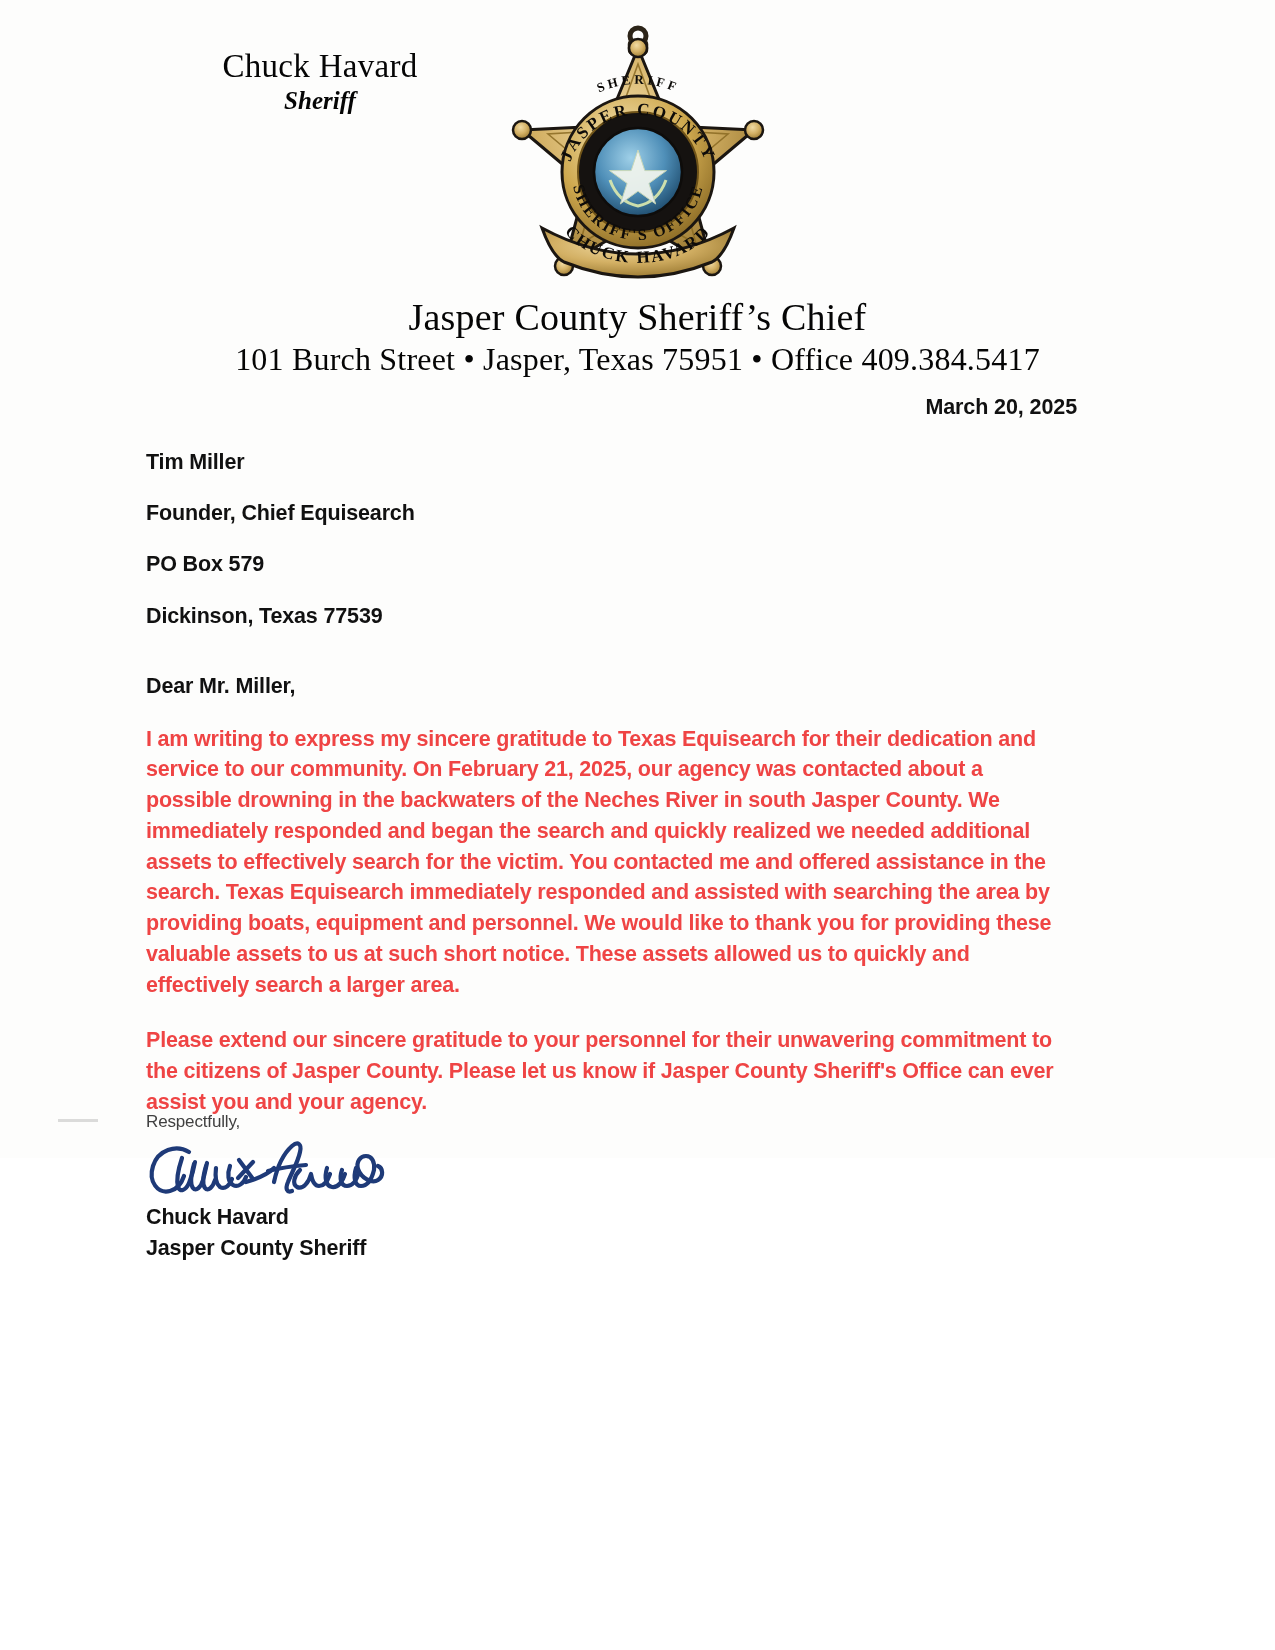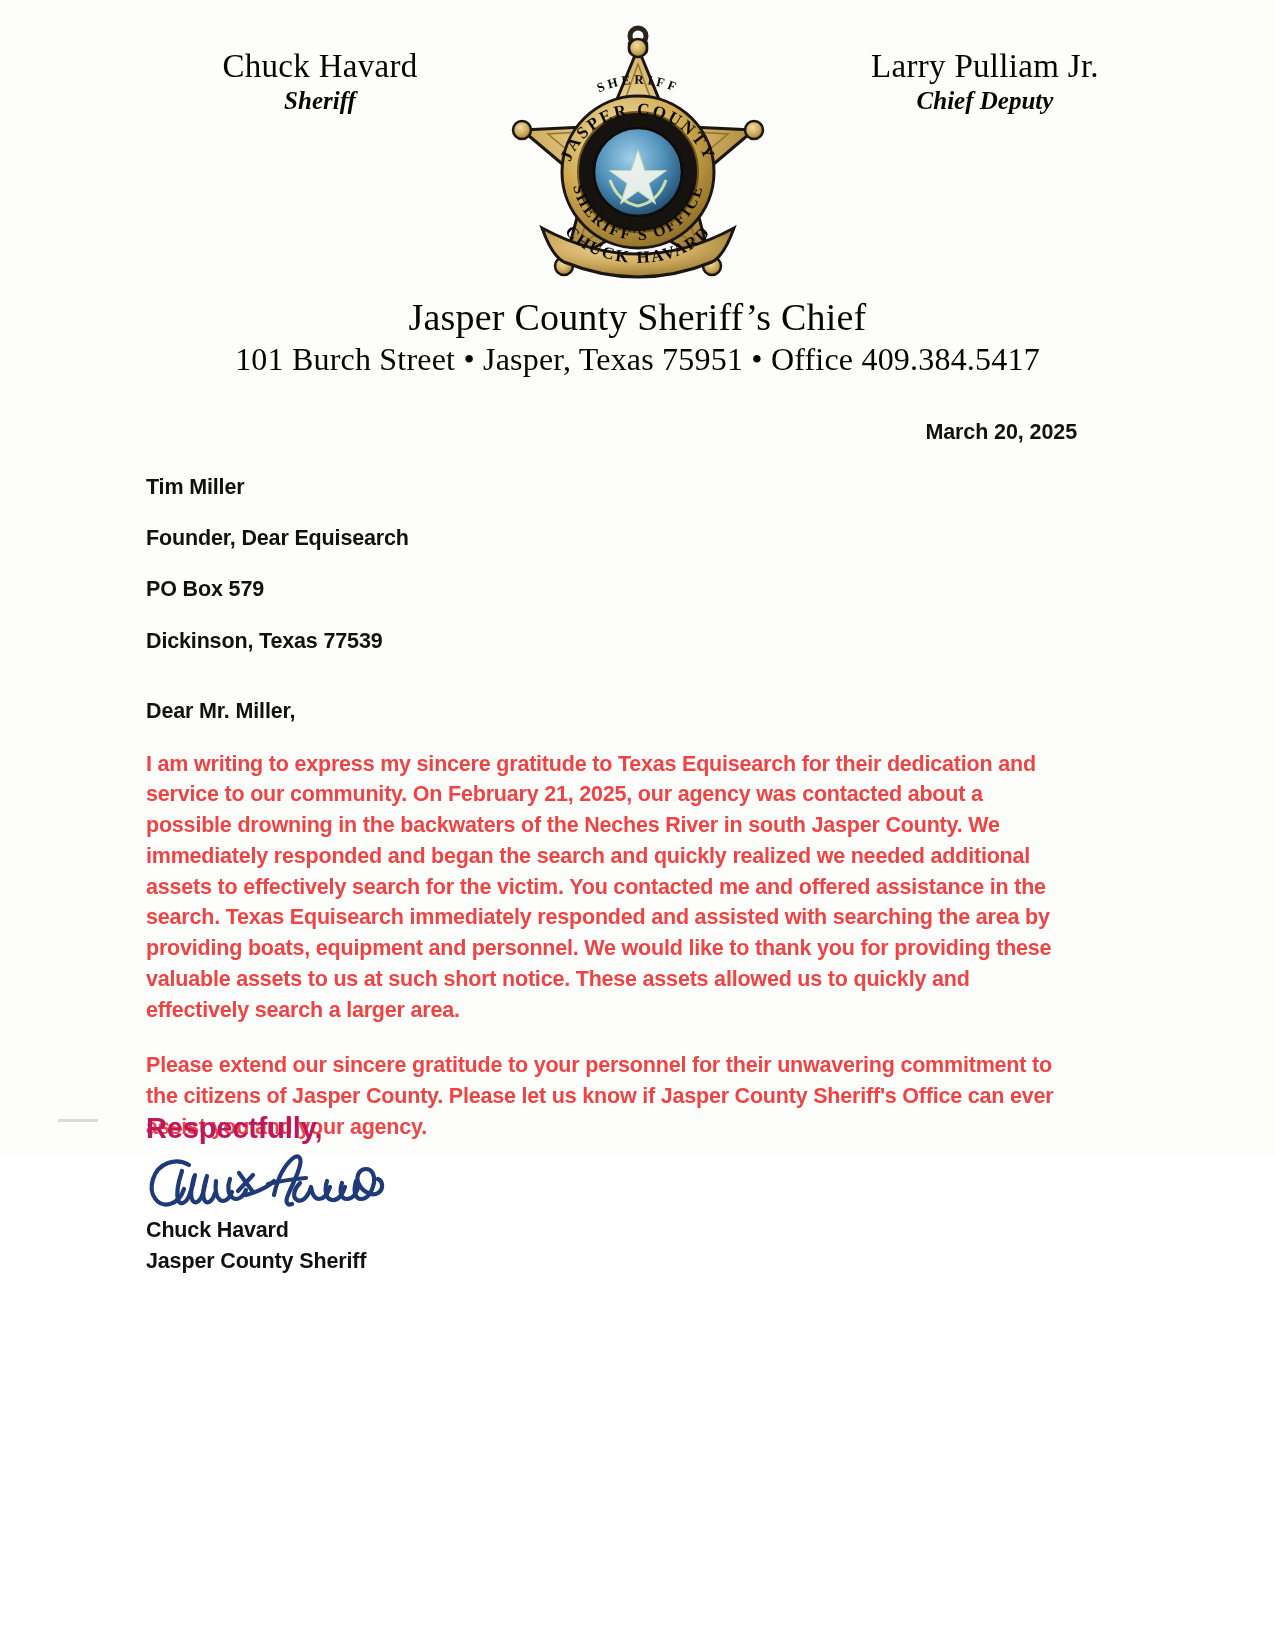--- a/index.html
+++ b/index.html
@@ -89,21 +89,20 @@
     left: 146px;
     width: 935px;
   }
   .date-line {
     text-align: right;
     font-size: 21.5px;
     font-weight: bold;
     letter-spacing: -0.1px;
     color: #111;
     padding-right: 4px;
-    margin-top: 25px;
   }
   .recipient {
     margin-top: 27px;
     font-size: 21.5px;
     font-weight: bold;
     line-height: 1.45;
     letter-spacing: -0.15px;
     color: #111;
   }
   .recipient div { white-space: nowrap; margin-top: 20px; }
@@ -125,24 +124,24 @@
   }
 
   
   .sign-area {
     position: absolute;
     top: 1112px;
     left: 146px;
     width: 600px;
   }
   .closing {
-    font-size: 29px;
-    font-weight: bold;
+    font-size: 17px;
+    font-weight: normal;
     letter-spacing: -0.15px;
-    color: #be185d;
+    color: #404040;
   }
   .signature-img {
     margin: 6px 0 2px -4px;
     height: 62px;
     width: 260px;
   }
   .signature-img svg { display: block; }
   .signer {
     font-size: 21.5px;
     font-weight: bold;
@@ -167,24 +166,20 @@
 
 <div class="page">
 
   <div class="letterhead">
 
     <div class="officer left">
       <div class="name">Chuck Havard</div>
       <div class="title">Sheriff</div>
     </div>
 
-    <div class="officer right">
-      <div class="name">Larry Pulliam Jr.</div>
-      <div class="title">Chief Deputy</div>
-    </div>
 
     <div class="badge-wrap">
       <svg viewBox="0 0 280 270" width="280" height="270" aria-hidden="true">
         <defs>
           <radialGradient id="gGold" cx="42%" cy="35%" r="75%">
             <stop offset="0%" stop-color="#f1dba4"></stop>
             <stop offset="48%" stop-color="#d3b064"></stop>
             <stop offset="100%" stop-color="#8e6d26"></stop>
           </radialGradient>
           <radialGradient id="gRing" cx="40%" cy="32%" r="78%">
@@ -265,21 +260,21 @@
       <div class="org-addr">101 Burch Street • Jasper, Texas 75951 • Office 409.384.5417</div>
     </div>
   </div>
 
   <div class="body-area">
 
     <div class="date-line">March 20, 2025</div>
 
     <div class="recipient">
       <div>Tim Miller</div>
-      <div>Founder, Dear Equisearch</div>
+      <div>Founder, Chief Equisearch</div>
       <div>PO Box 579</div>
       <div>Dickinson, Texas 77539</div>
     </div>
 
     <div class="salutation">Dear Mr. Miller,</div>
 
     <p class="para">I am writing to express my sincere gratitude to Texas Equisearch for their dedication and service to our community. On February 21, 2025, our agency was contacted about a possible drowning in the backwaters of the Neches River in south Jasper County. We immediately responded and began the search and quickly realized we needed additional assets to effectively search for the victim. You contacted me and offered assistance in the search. Texas Equisearch immediately responded and assisted with searching the area by providing boats, equipment and personnel. We would like to thank you for providing these valuable assets to us at such short notice. These assets allowed us to quickly and effectively search a larger area.</p>
     <p class="para">Please extend our sincere gratitude to your personnel for their unwavering commitment to the citizens of Jasper County. Please let us know if Jasper County Sheriff's Office can ever assist you and your agency.</p>
   </div>
 

